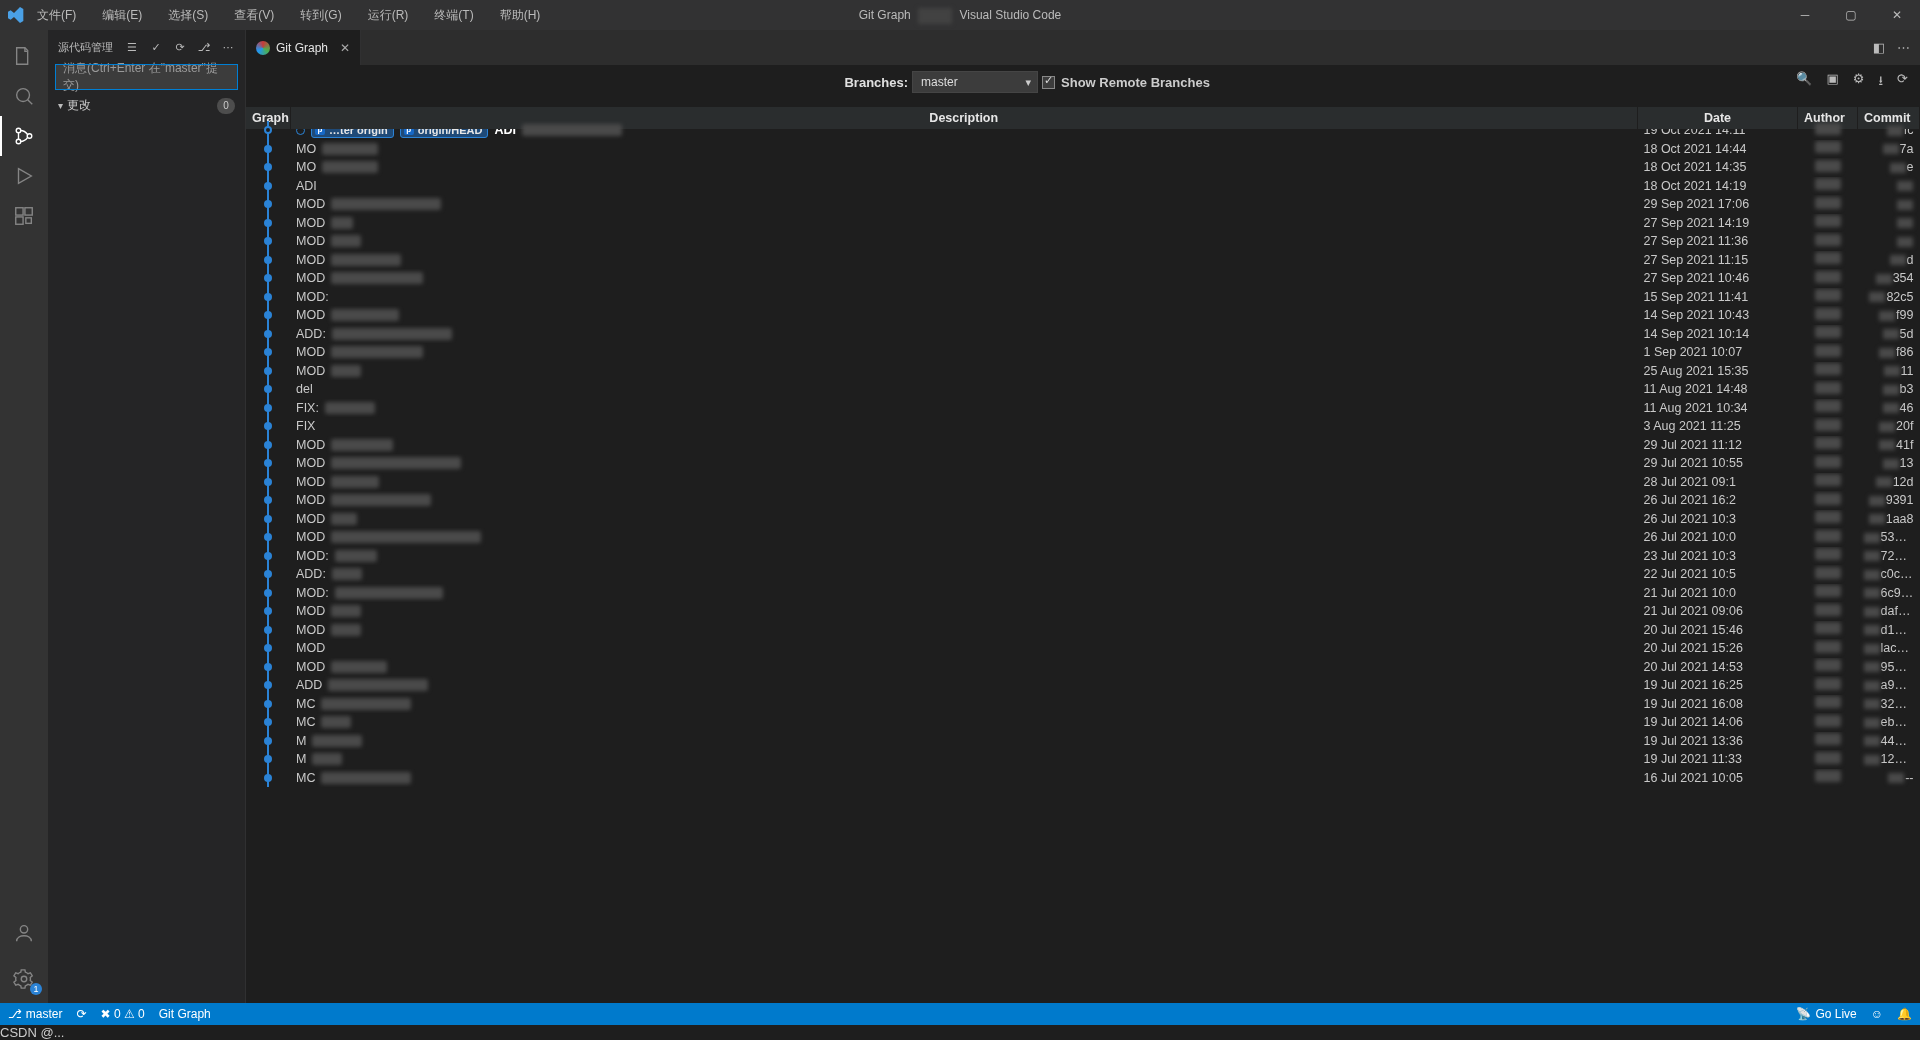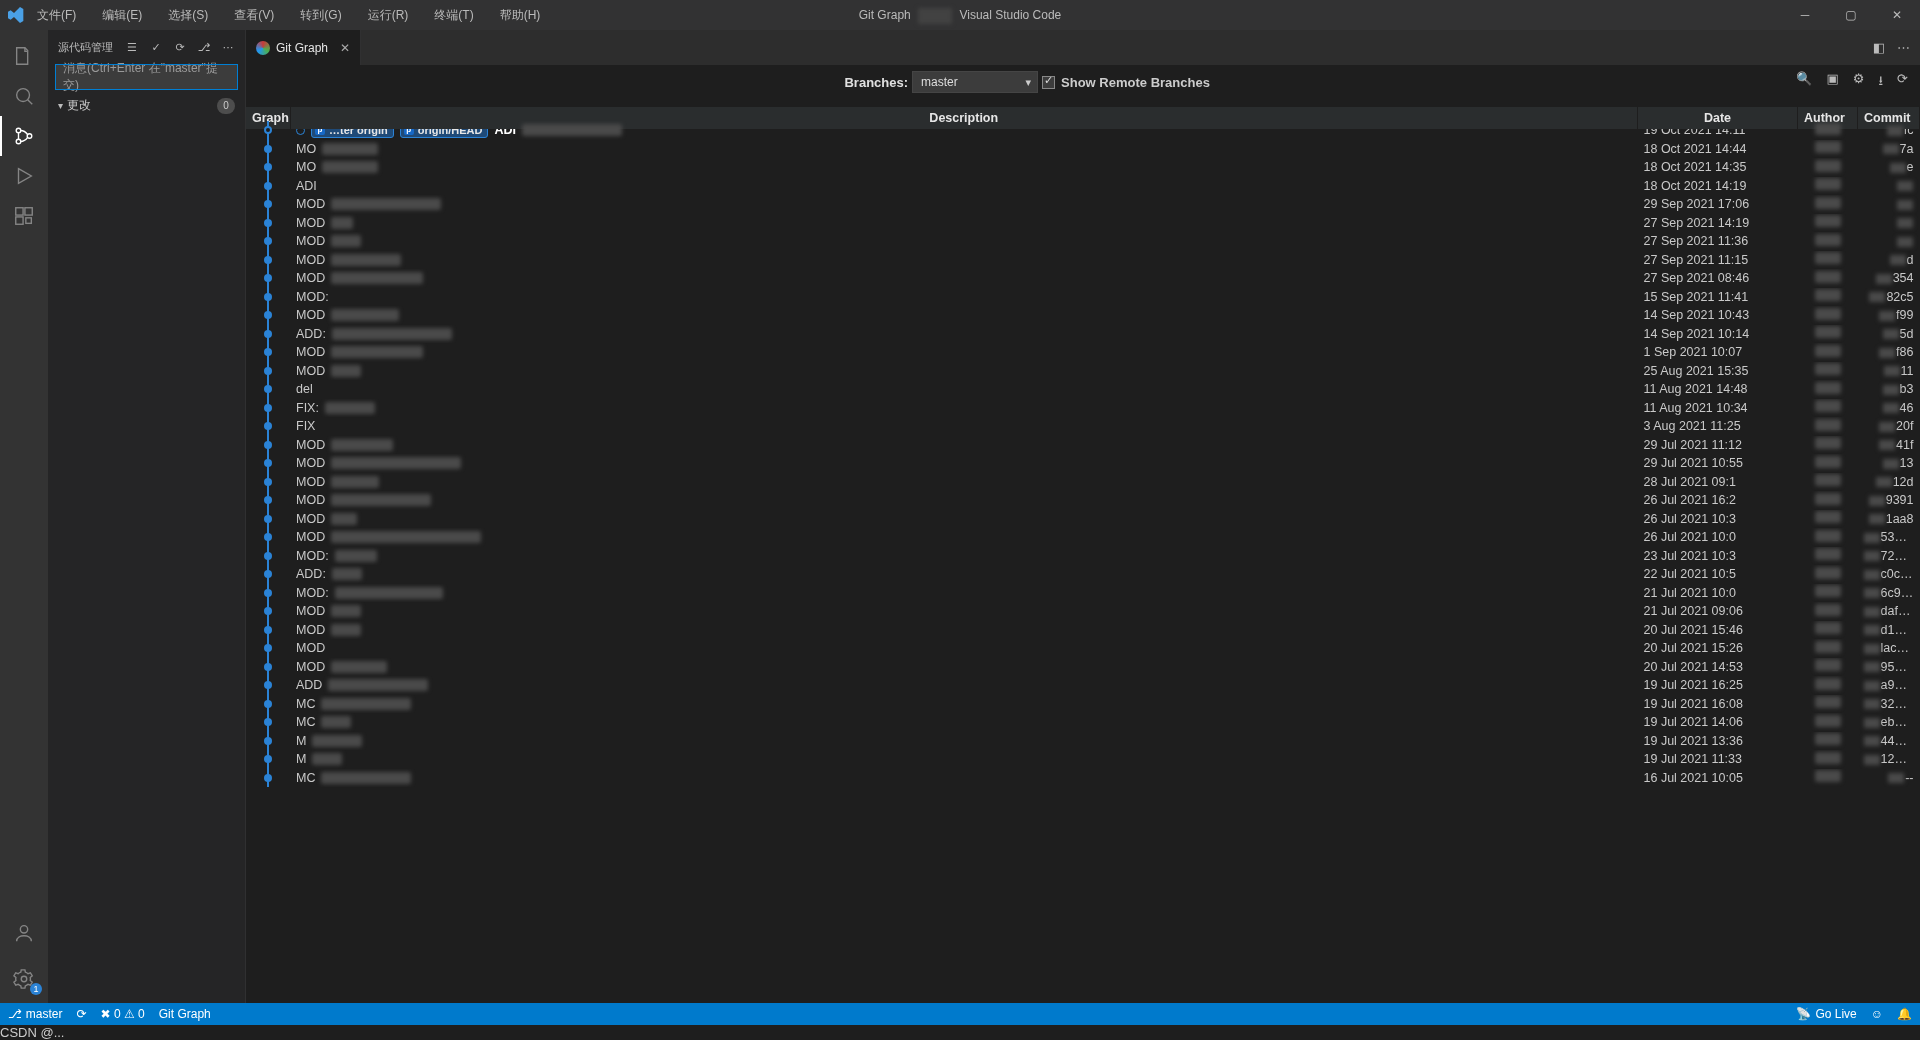--- a/index.html
+++ b/index.html
@@ -520,21 +520,21 @@
                 <td class="c-graph">
                   <span class="line"></span>
                   <span class="dot"></span>
                 </td>
                 <td class="c-desc">
                   <span class="descwrap">
                     <span>MOD</span>
                     <span class="blur" style="width: 92px;"></span>
                   </span>
                 </td>
-                <td class="c-date">27 Sep 2021 08:46</td>
+                <td class="c-date">27 Sep 2021 10:46</td>
                 <td class="c-author"><span class="ab"></span></td>
                 <td class="c-commit"><span class="cblur"></span>354</td>
               </tr>
               <tr>
                 <td class="c-graph">
                   <span class="line"></span>
                   <span class="dot"></span>
                 </td>
                 <td class="c-desc">
                   <span class="descwrap">

